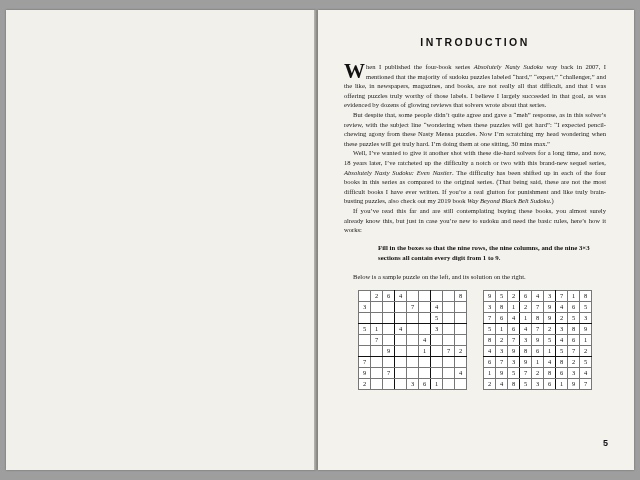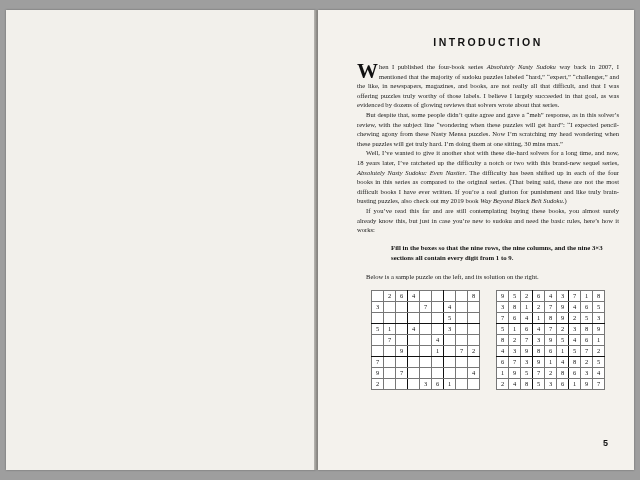--- a/index.html
+++ b/index.html
@@ -48,21 +48,20 @@
     top: 10px;
     width: 6px;
     height: 460px;
     background: linear-gradient(to right, #b9b7b2, #8d8b86, #cfcdc8);
   }
   .content {
     position: absolute;
     left: 26px;
     top: 26px;
     width: 262px;
-    margin-left: 13px;
   }
   .chapter-title {
     text-align: center;
     font-family: "Liberation Sans", sans-serif;
     font-weight: bold;
     font-size: 10.5px;
     letter-spacing: 2.4px;
     color: #111;
     margin: 0 0 14px 0;
   }

